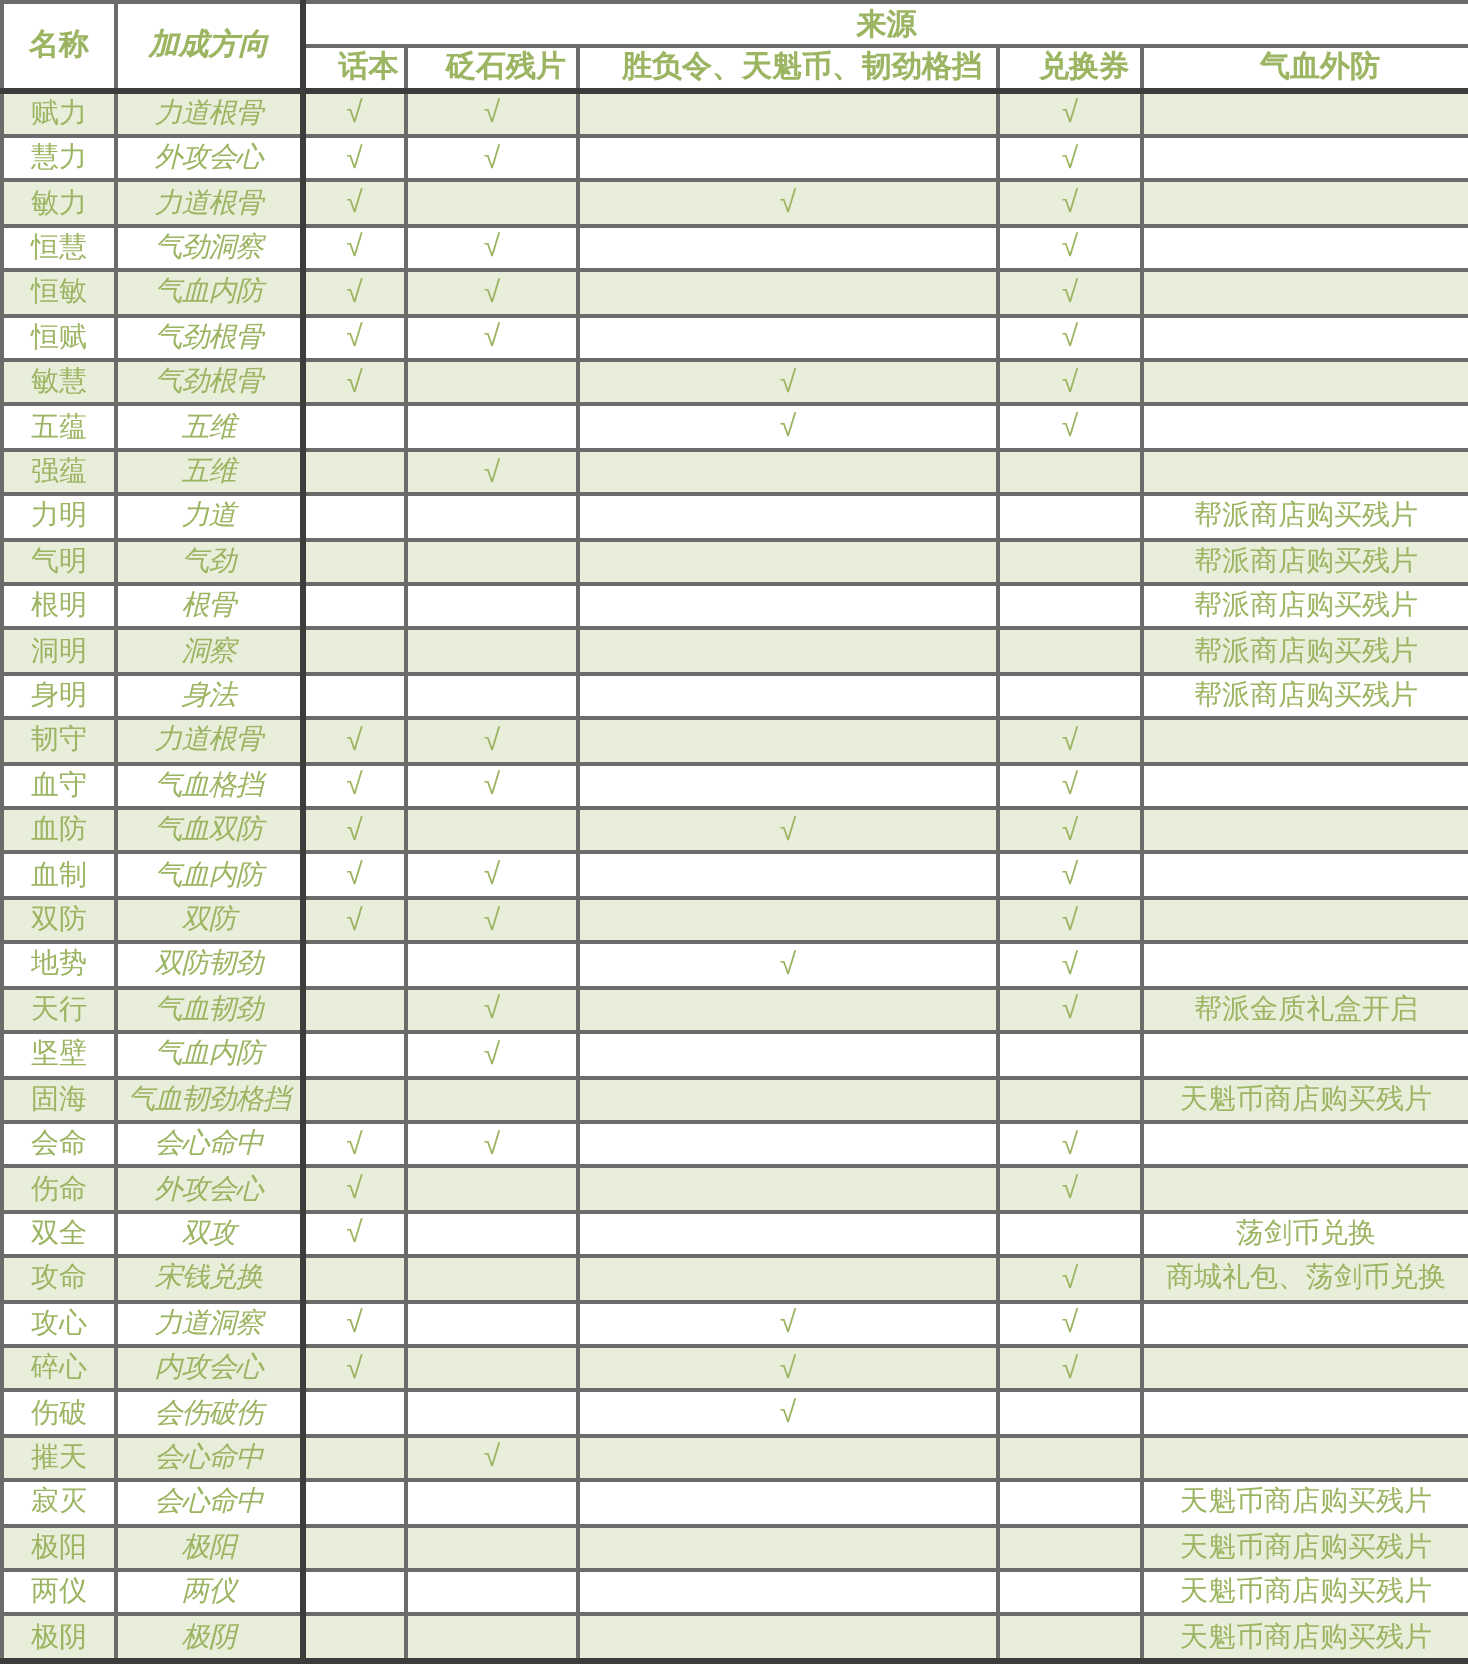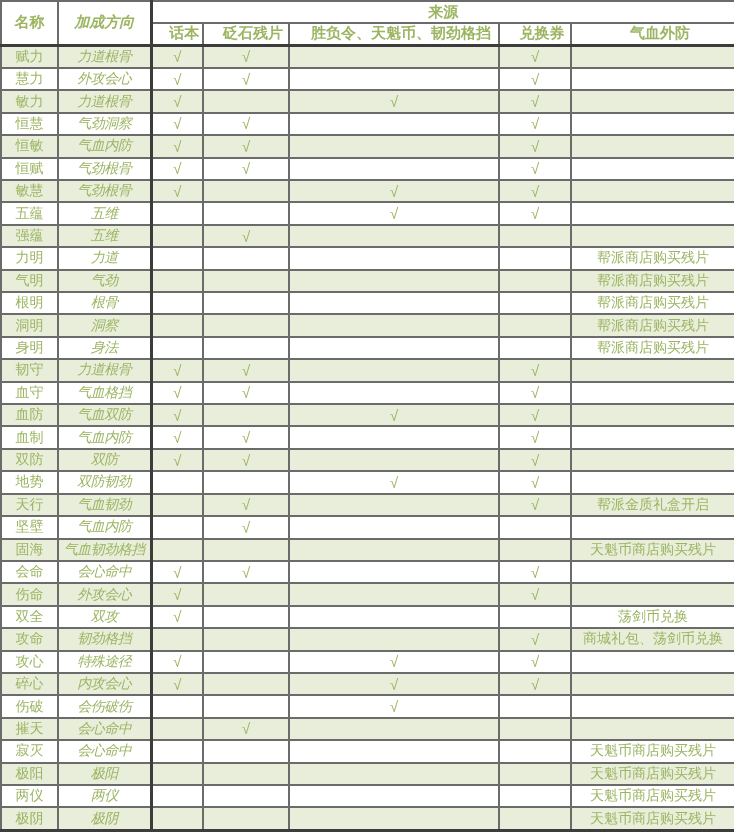--- a/index.html
+++ b/index.html
@@ -303,30 +303,30 @@
         <td>双全</td>
         <td class="dir heavy-right">双攻</td>
         <td class="check">√</td>
         <td class="check"></td>
         <td class="check"></td>
         <td class="check"></td>
         <td>荡剑币兑换</td>
       </tr>
       <tr class="alt">
         <td>攻命</td>
-        <td class="dir heavy-right">韧劲格挡</td>
+        <td class="dir heavy-right">宋钱兑换</td>
         <td class="check"></td>
         <td class="check"></td>
         <td class="check"></td>
         <td class="check">√</td>
         <td>商城礼包、荡剑币兑换</td>
       </tr>
       <tr>
         <td>攻心</td>
-        <td class="dir heavy-right">特殊途径</td>
+        <td class="dir heavy-right">力道洞察</td>
         <td class="check">√</td>
         <td class="check"></td>
         <td class="check">√</td>
         <td class="check">√</td>
         <td></td>
       </tr>
       <tr class="alt">
         <td>碎心</td>
         <td class="dir heavy-right">内攻会心</td>
         <td class="check">√</td>

